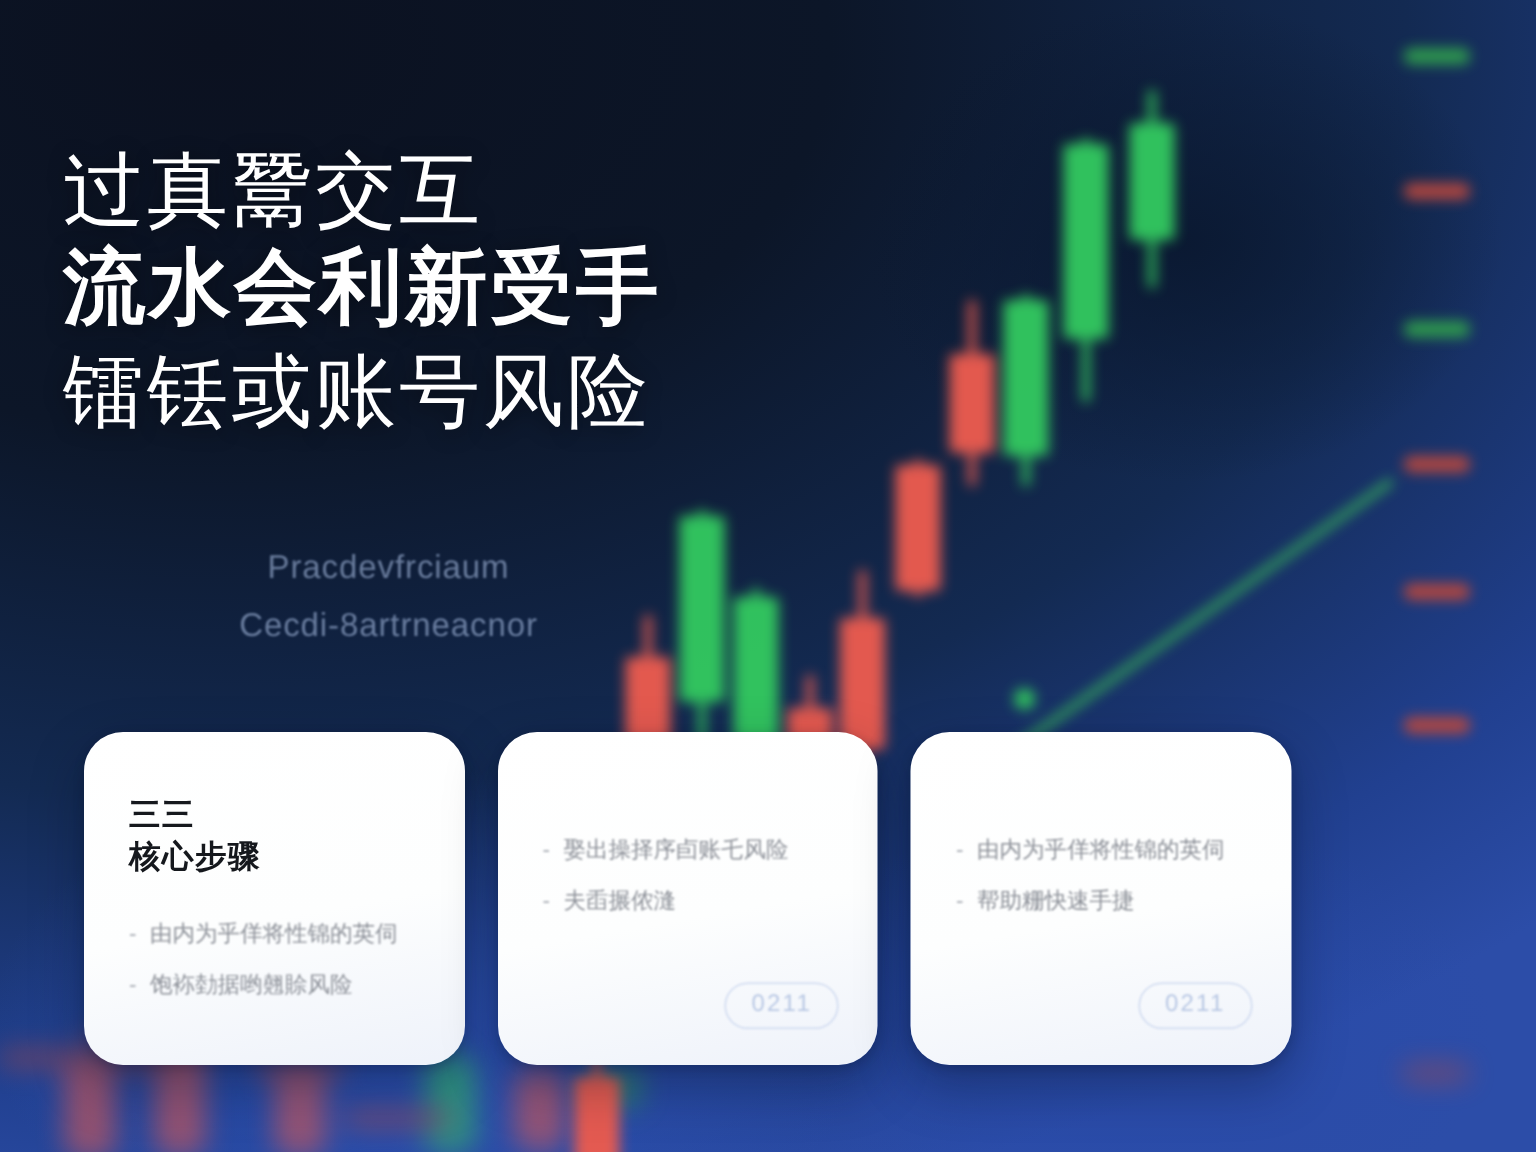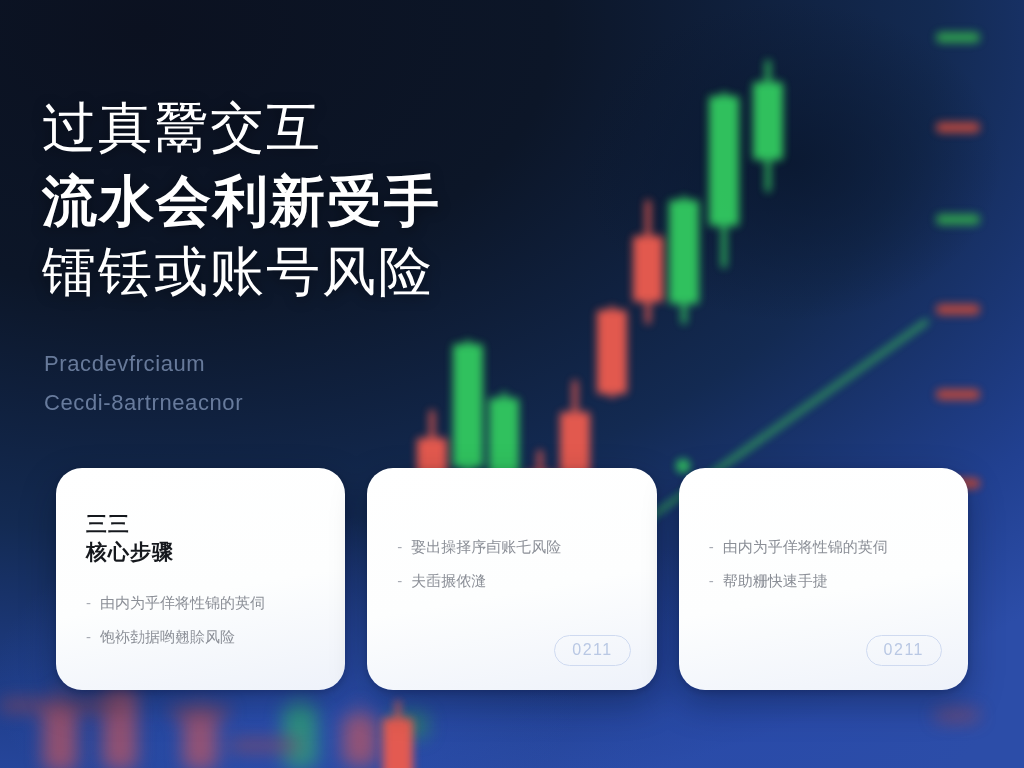--- a/index.html
+++ b/index.html
@@ -56,35 +56,35 @@
 
   
   .headline { position:absolute; left:42px; top:78px; width:620px; }
   .hl {
     color:#ffffff;
     letter-spacing:2px;
     white-space:nowrap;
     text-shadow:0 2px 14px rgba(0,0,0,0.45);
   }
   .hl-1 { font-size:54px; font-weight:400; line-height:1.12;margin-top:19px; }
-  .hl-2 { font-size:55px; font-weight:700; line-height:1.18; margin-top:12px; }
+  .hl-2 { font-size:55px; font-weight:700; line-height:1.18; margin-top:2px; }
   .hl-3 { font-size:54px; font-weight:400; line-height:1.15; margin-top:6px; }
 
-  .subline { position:absolute; left:44px; top:344px; width:430px; }
+  .subline { position:absolute; left:44px; top:358px; width:430px;text-align:center; }
   .sub {
     color:#9fb4d8; font-size:22px; line-height:1.78;
     letter-spacing:0.6px; opacity:0.62;
     filter:blur(0.75px);
     white-space:nowrap;
   }
 
   
   .cards {
-    position:absolute; left:56px; top:468px;
-    width:912px; height:222px;
+    position:absolute; left:56px; top:488px;
+    width:805px; height:222px;
     display:flex; gap:22px;
   }
   .card {
     flex:1;
     background:linear-gradient(170deg,#ffffff 0%,#fdfefe 55%,#eef2fa 100%);
     border-radius:26px;
     box-shadow:0 14px 34px rgba(5,14,36,0.34), 0 2px 7px rgba(5,14,36,0.2);
     padding:42px 28px 20px 30px;
     position:relative;
     overflow:hidden;

